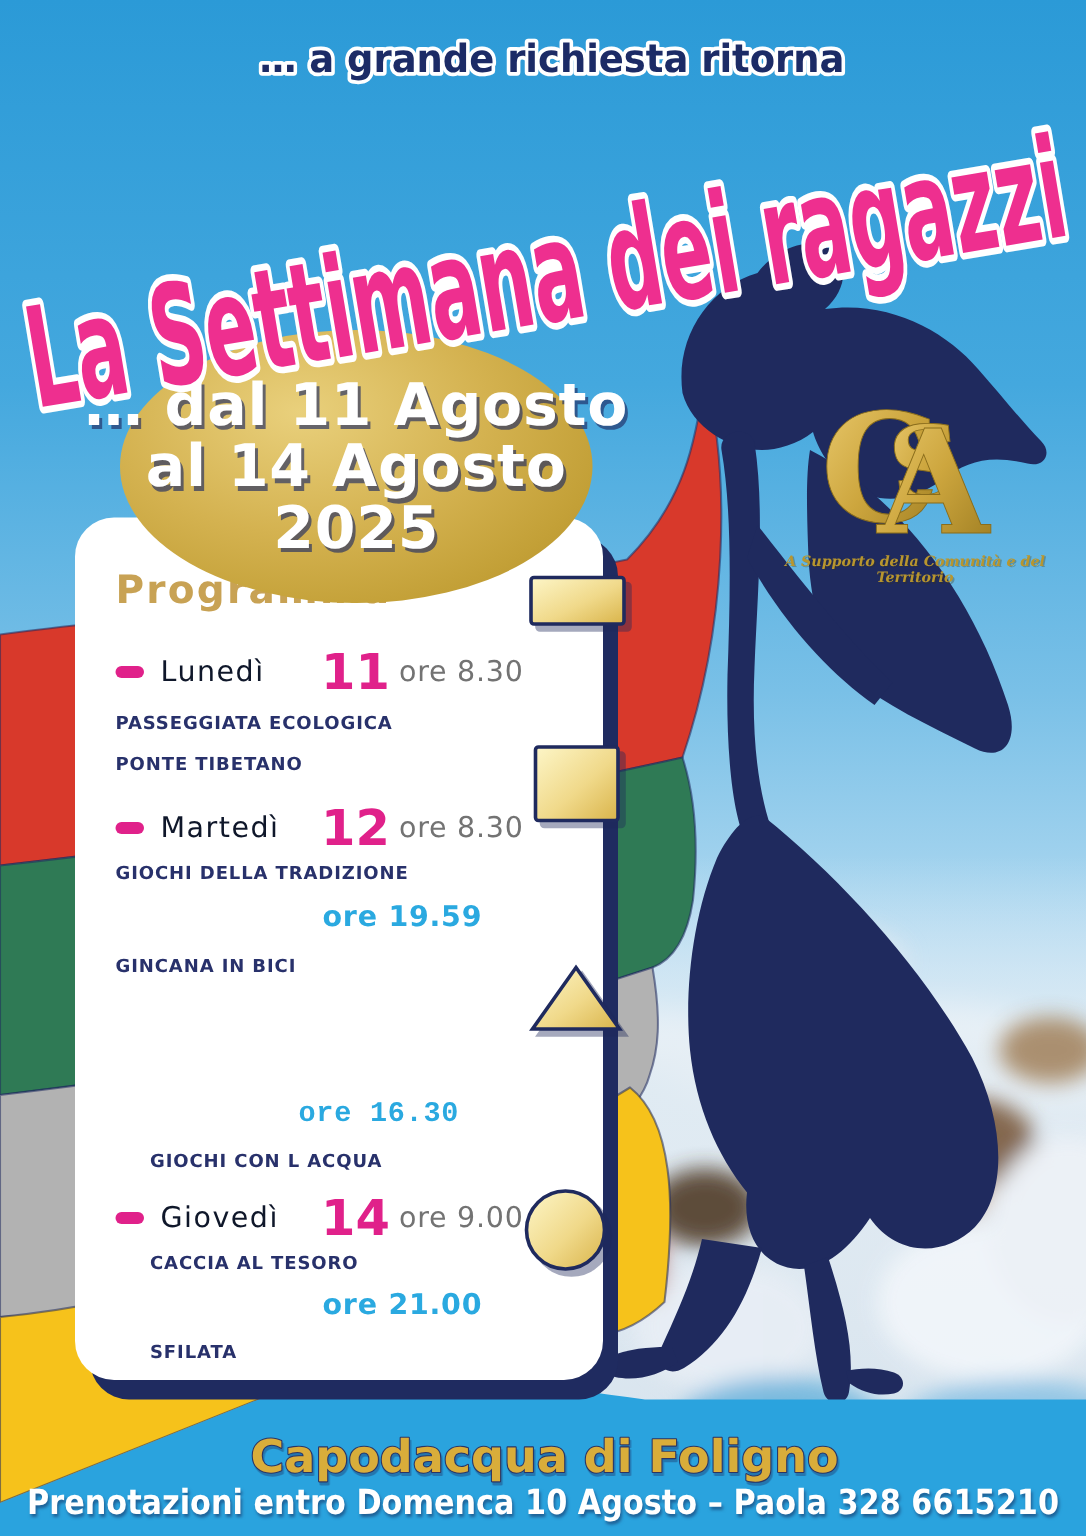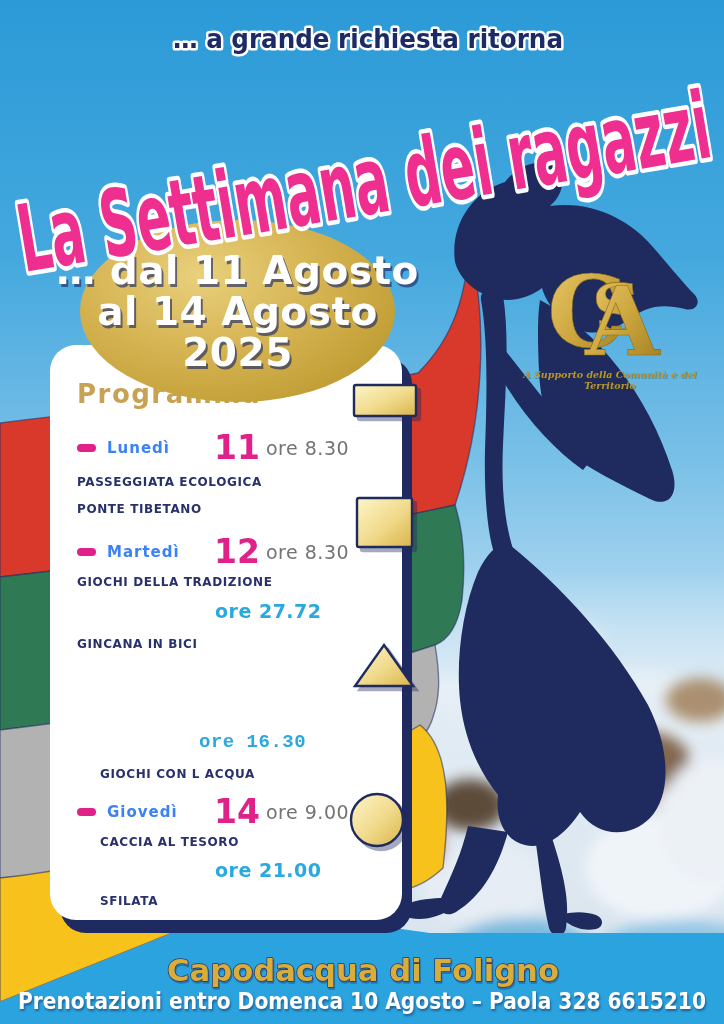--- a/index.html
+++ b/index.html
@@ -28,21 +28,21 @@
   .card{
     position:absolute;left:50px;top:345px;width:352px;height:575px;
     background:#fff;border-radius:26px;
     box-shadow:10px 13px 0 #1f2b60;
     z-index:10;
   }
   .card .line{position:absolute;white-space:nowrap;}
   .heading{left:27px;top:34px;font-size:26px;font-weight:bold;color:#c8a254;letter-spacing:1.5px;}
   .dayrow{display:flex;align-items:center;left:27px;}
   .bullet{width:19px;height:8px;border-radius:5px;background:#e0218a;margin-right:11px;flex:none;}
-  .dayname{font-size:15px;font-weight:bold;color:#3b82f6;letter-spacing:1px;width:107px;flex:none;}
+  .dayname{font-size:19px;font-weight:normal;color:#0f172a;letter-spacing:1px;width:107px;flex:none;}
   .daynum{font-size:33px;font-weight:bold;color:#e0218a;width:52px;flex:none;line-height:30px;}
   .daytime{font-size:19px;font-weight:normal;color:#737373;letter-spacing:.5px;}
   .event{font-size:12px;font-weight:bold;color:#28316b;letter-spacing:.6px;line-height:27px;}
   .timeonly{font-size:19px;font-weight:bold;color:#2aa9e0;letter-spacing:.5px;}
 
   
   .logo{position:absolute;left:500px;top:255px;width:220px;height:160px;z-index:15;text-align:center;}
   .logo .mono{margin:0 auto;display:block;}
   .logo .lname{
     font-family:"DejaVu Serif",serif;font-weight:bold;font-size:11.5px;color:#b8962e;
@@ -157,21 +157,21 @@
       <div>PONTE TIBETANO</div>
     </div>
 
     <div class="line dayrow" style="top:192px;">
       <span class="bullet"></span>
       <span class="dayname">Martedì</span>
       <span class="daynum">12</span>
       <span class="daytime">ore 8.30</span>
     </div>
     <div class="line event" style="left:27px;top:224px;">GIOCHI DELLA TRADIZIONE</div>
-    <div class="line timeonly" style="left:165px;top:255px;">ore 27.72</div>
+    <div class="line timeonly" style="left:165px;top:255px;">ore 19.59</div>
     <div class="line event" style="left:27px;top:286px;">GINCANA IN BICI</div>
 
     <div class="line timeonly" style="left:149px;top:386px;font-family:Liberation Mono, monospace;">ore 16.30</div>
     <div class="line event" style="left:50px;top:416px;">GIOCHI CON L ACQUA</div>
 
     <div class="line dayrow" style="top:452px;">
       <span class="bullet"></span>
       <span class="dayname">Giovedì</span>
       <span class="daynum">14</span>
       <span class="daytime">ore 9.00</span>

